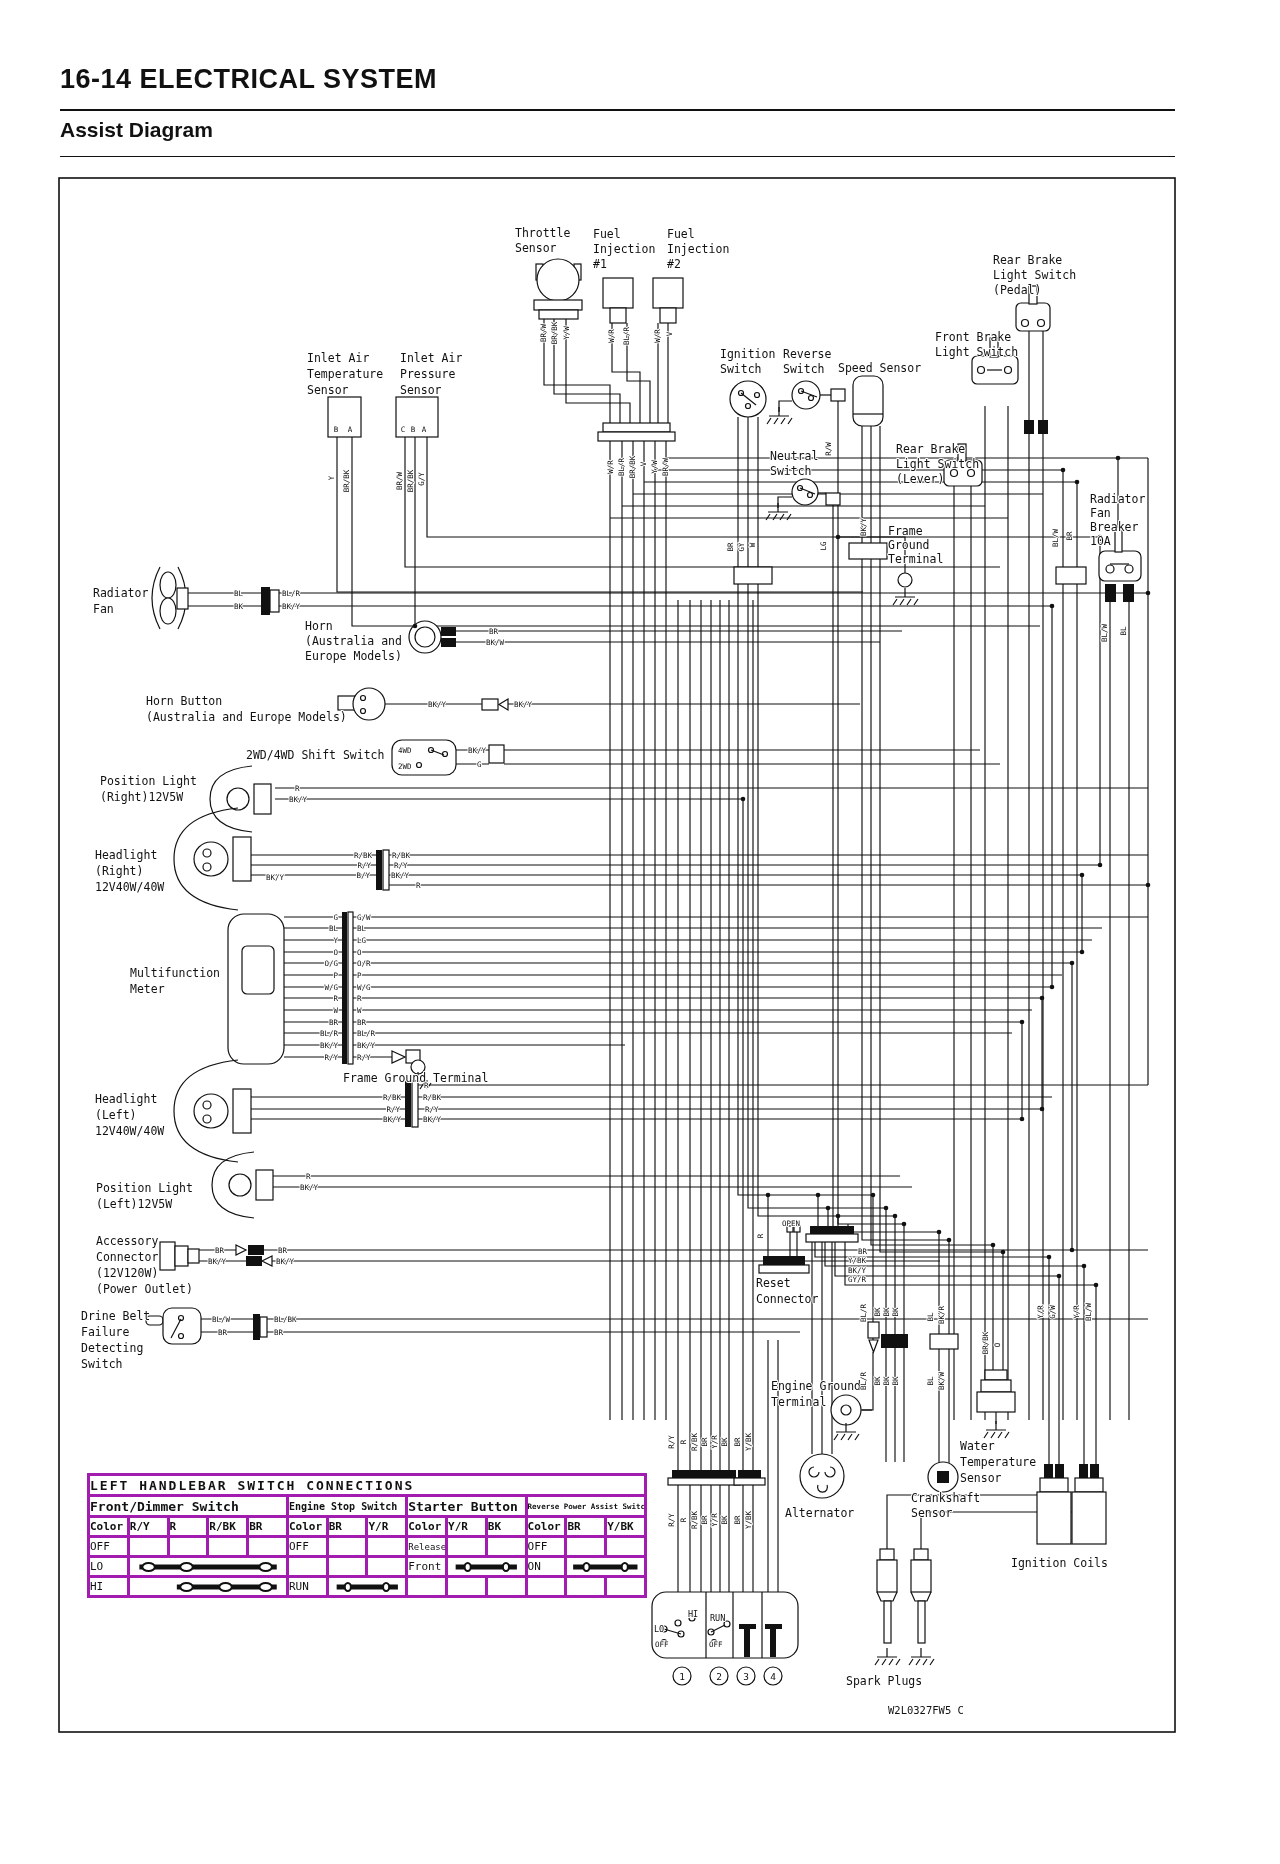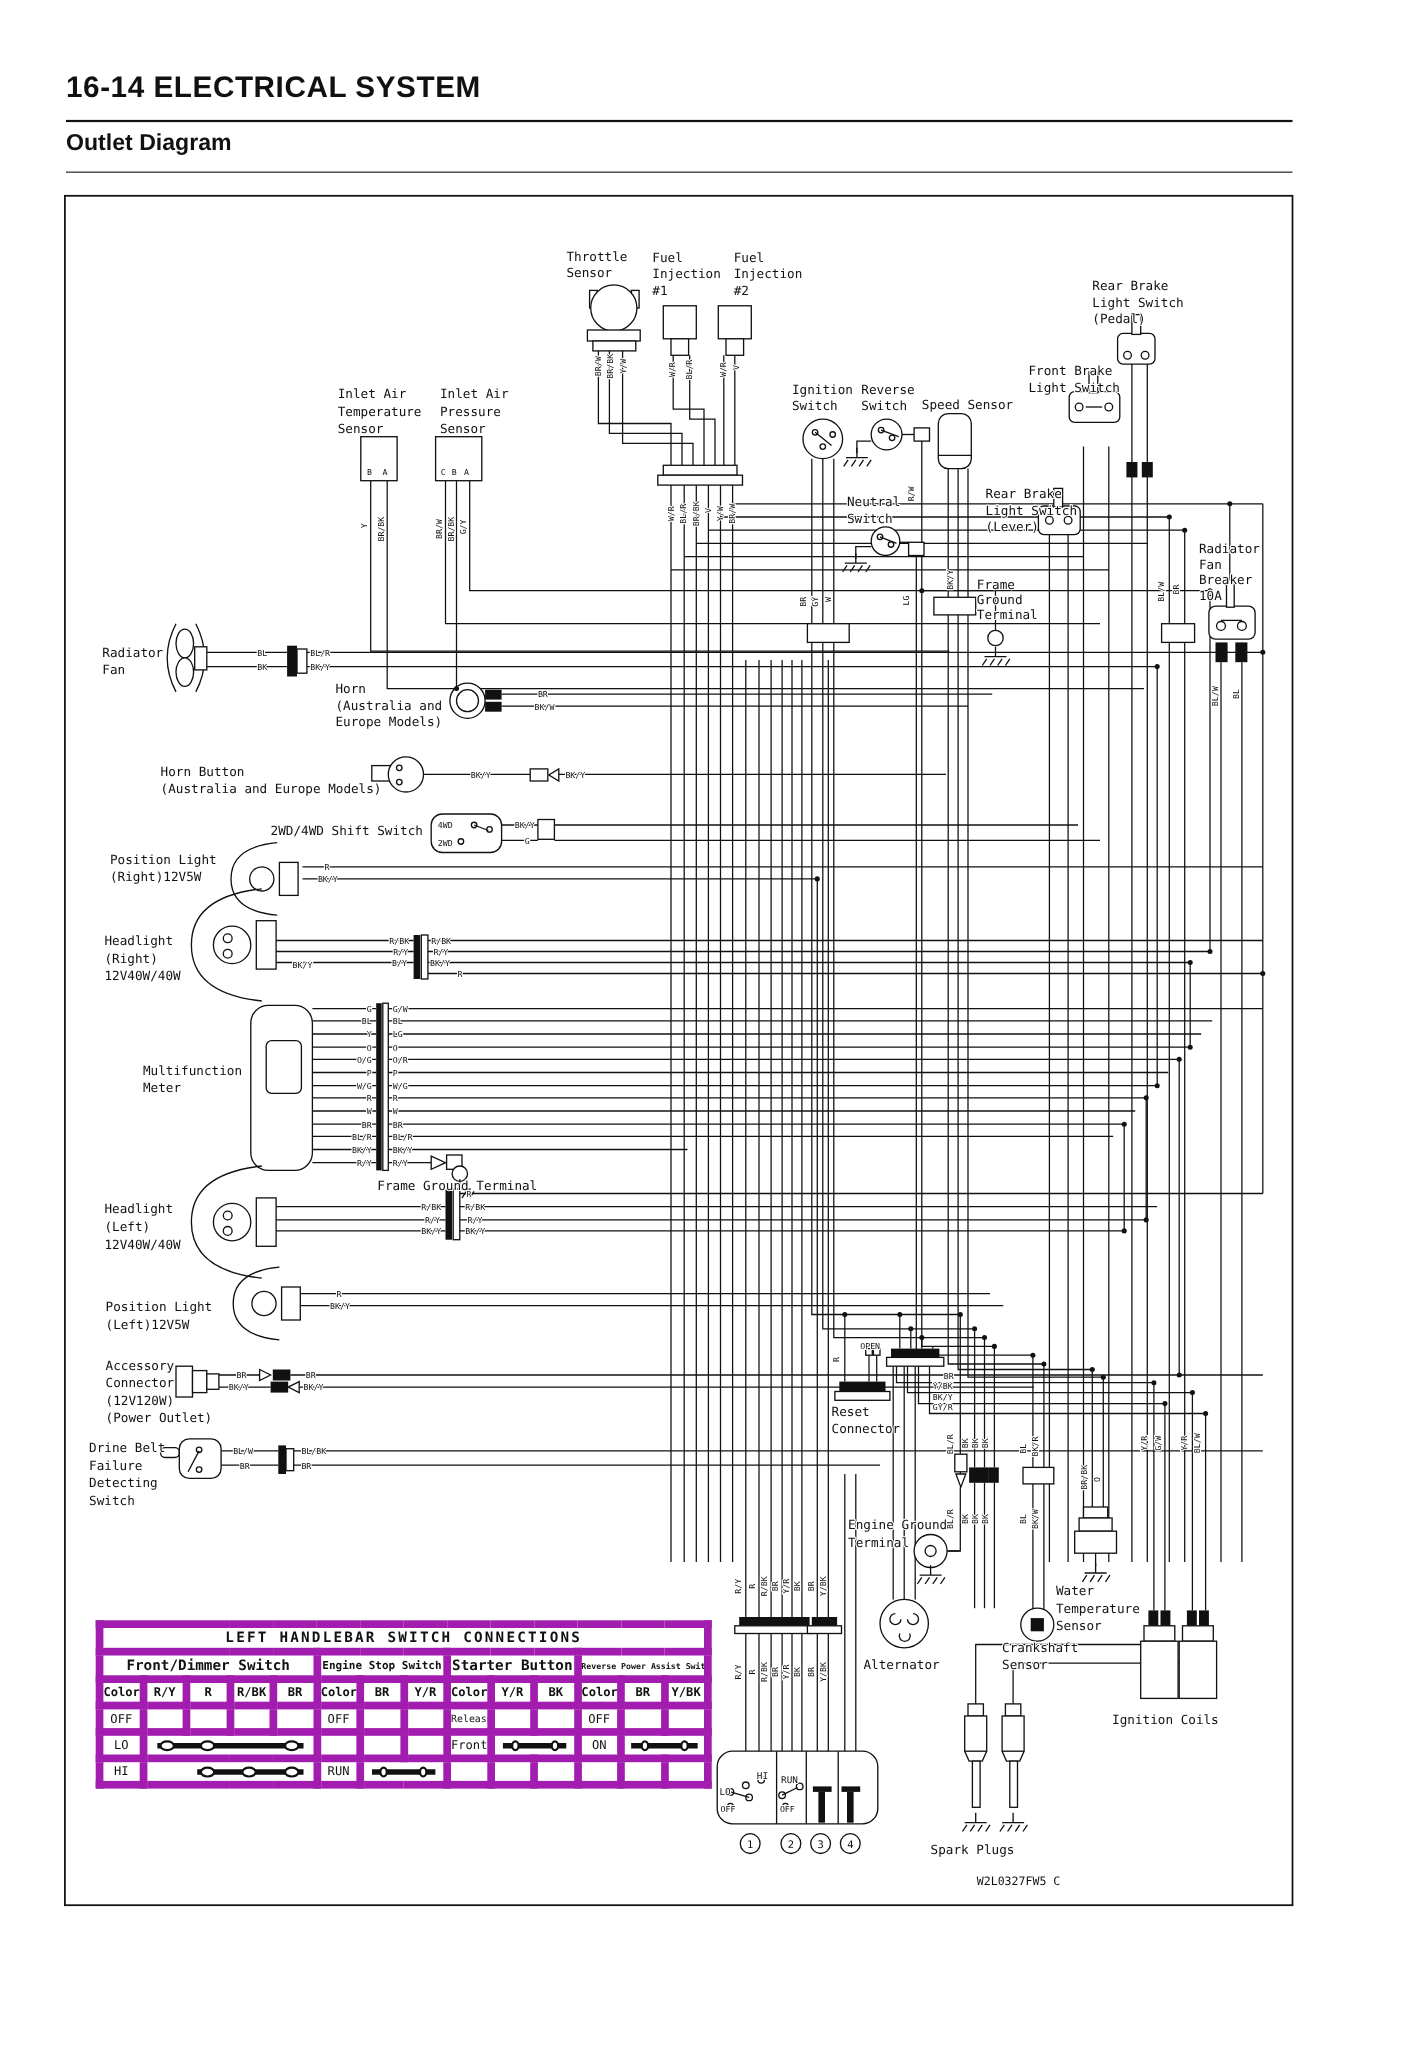--- a/index.html
+++ b/index.html
@@ -6,39 +6,39 @@
   .page{position:relative;width:1280px;height:1864px;background:#fff;overflow:hidden;
         font-family:"Liberation Sans",sans-serif;color:#111;margin-top:40px;}
   .h1{position:absolute;left:60px;top:24px;font-size:27px;font-weight:bold;letter-spacing:.5px;}
   .rule1{position:absolute;left:60px;top:69px;width:1115px;height:2px;background:#111;}
   .h2{position:absolute;left:60px;top:78px;font-size:21px;font-weight:bold;}
   .rule2{position:absolute;left:60px;top:116px;width:1115px;height:1px;background:#111;}
   svg text{font-family:"DejaVu Sans Mono",monospace;fill:#111;
            paint-order:stroke;stroke:#fff;stroke-width:2px;stroke-linejoin:round;}
   .hbtable{position:absolute;left:87px;top:1433px;border-collapse:collapse;table-layout:fixed;
            font-family:"DejaVu Sans Mono",monospace;background:#fff;}
-  .hbtable td{border:7px solid #a21caf;padding:0;text-align:center;vertical-align:middle;
+  .hbtable td{border:3px solid #a21caf;padding:0;vertical-align:middle;
               font-size:11px;height:17px;overflow:hidden;white-space:nowrap;}
   .hbtable .tit{font-size:13px;font-weight:bold;letter-spacing:2px;height:18px;}
   .hbtable .sec{font-weight:bold;font-size:13px;height:18px;}
   .hbtable .sec.mid{font-size:10px;}
   .hbtable .sec.sml{font-size:7.5px;}
   .hbtable .ch{font-weight:bold;}
   .hbtable .sm{font-size:9px;}
   .hbtable svg{display:block;}
   .notes{position:absolute;left:394px;top:1597px;font-family:"DejaVu Sans Mono",monospace;
          font-size:11px;line-height:12.3px;white-space:pre;}
 </style>
 </head>
 <body>
 
 <div class="page">
   <div class="h1">16-14 ELECTRICAL SYSTEM</div>
   <div class="rule1"></div>
-  <div class="h2">Outlet Diagram</div>
+  <div class="h2">Assist Diagram</div>
   <div class="rule2"></div>
 
   <svg id="diag" width="1280" height="1864" viewBox="0 0 1280 1864" style="position:absolute;left:0;top:0;">
       <rect x="59" y="138" width="1116" height="1554" fill="none" stroke="#111" stroke-width="1.6"></rect>
       <g stroke="#111" stroke-width="1.15" fill="none">
         <polyline points="544,277 544,345 610,345 610,383"></polyline>
         <polyline points="554,277 554,354 620,354 620,383"></polyline>
         <polyline points="566,277 566,363 630,363 630,383"></polyline>
         <polyline points="612,283 612,332 640,332 640,383"></polyline>
         <polyline points="627,283 627,341 650,341 650,383"></polyline>

